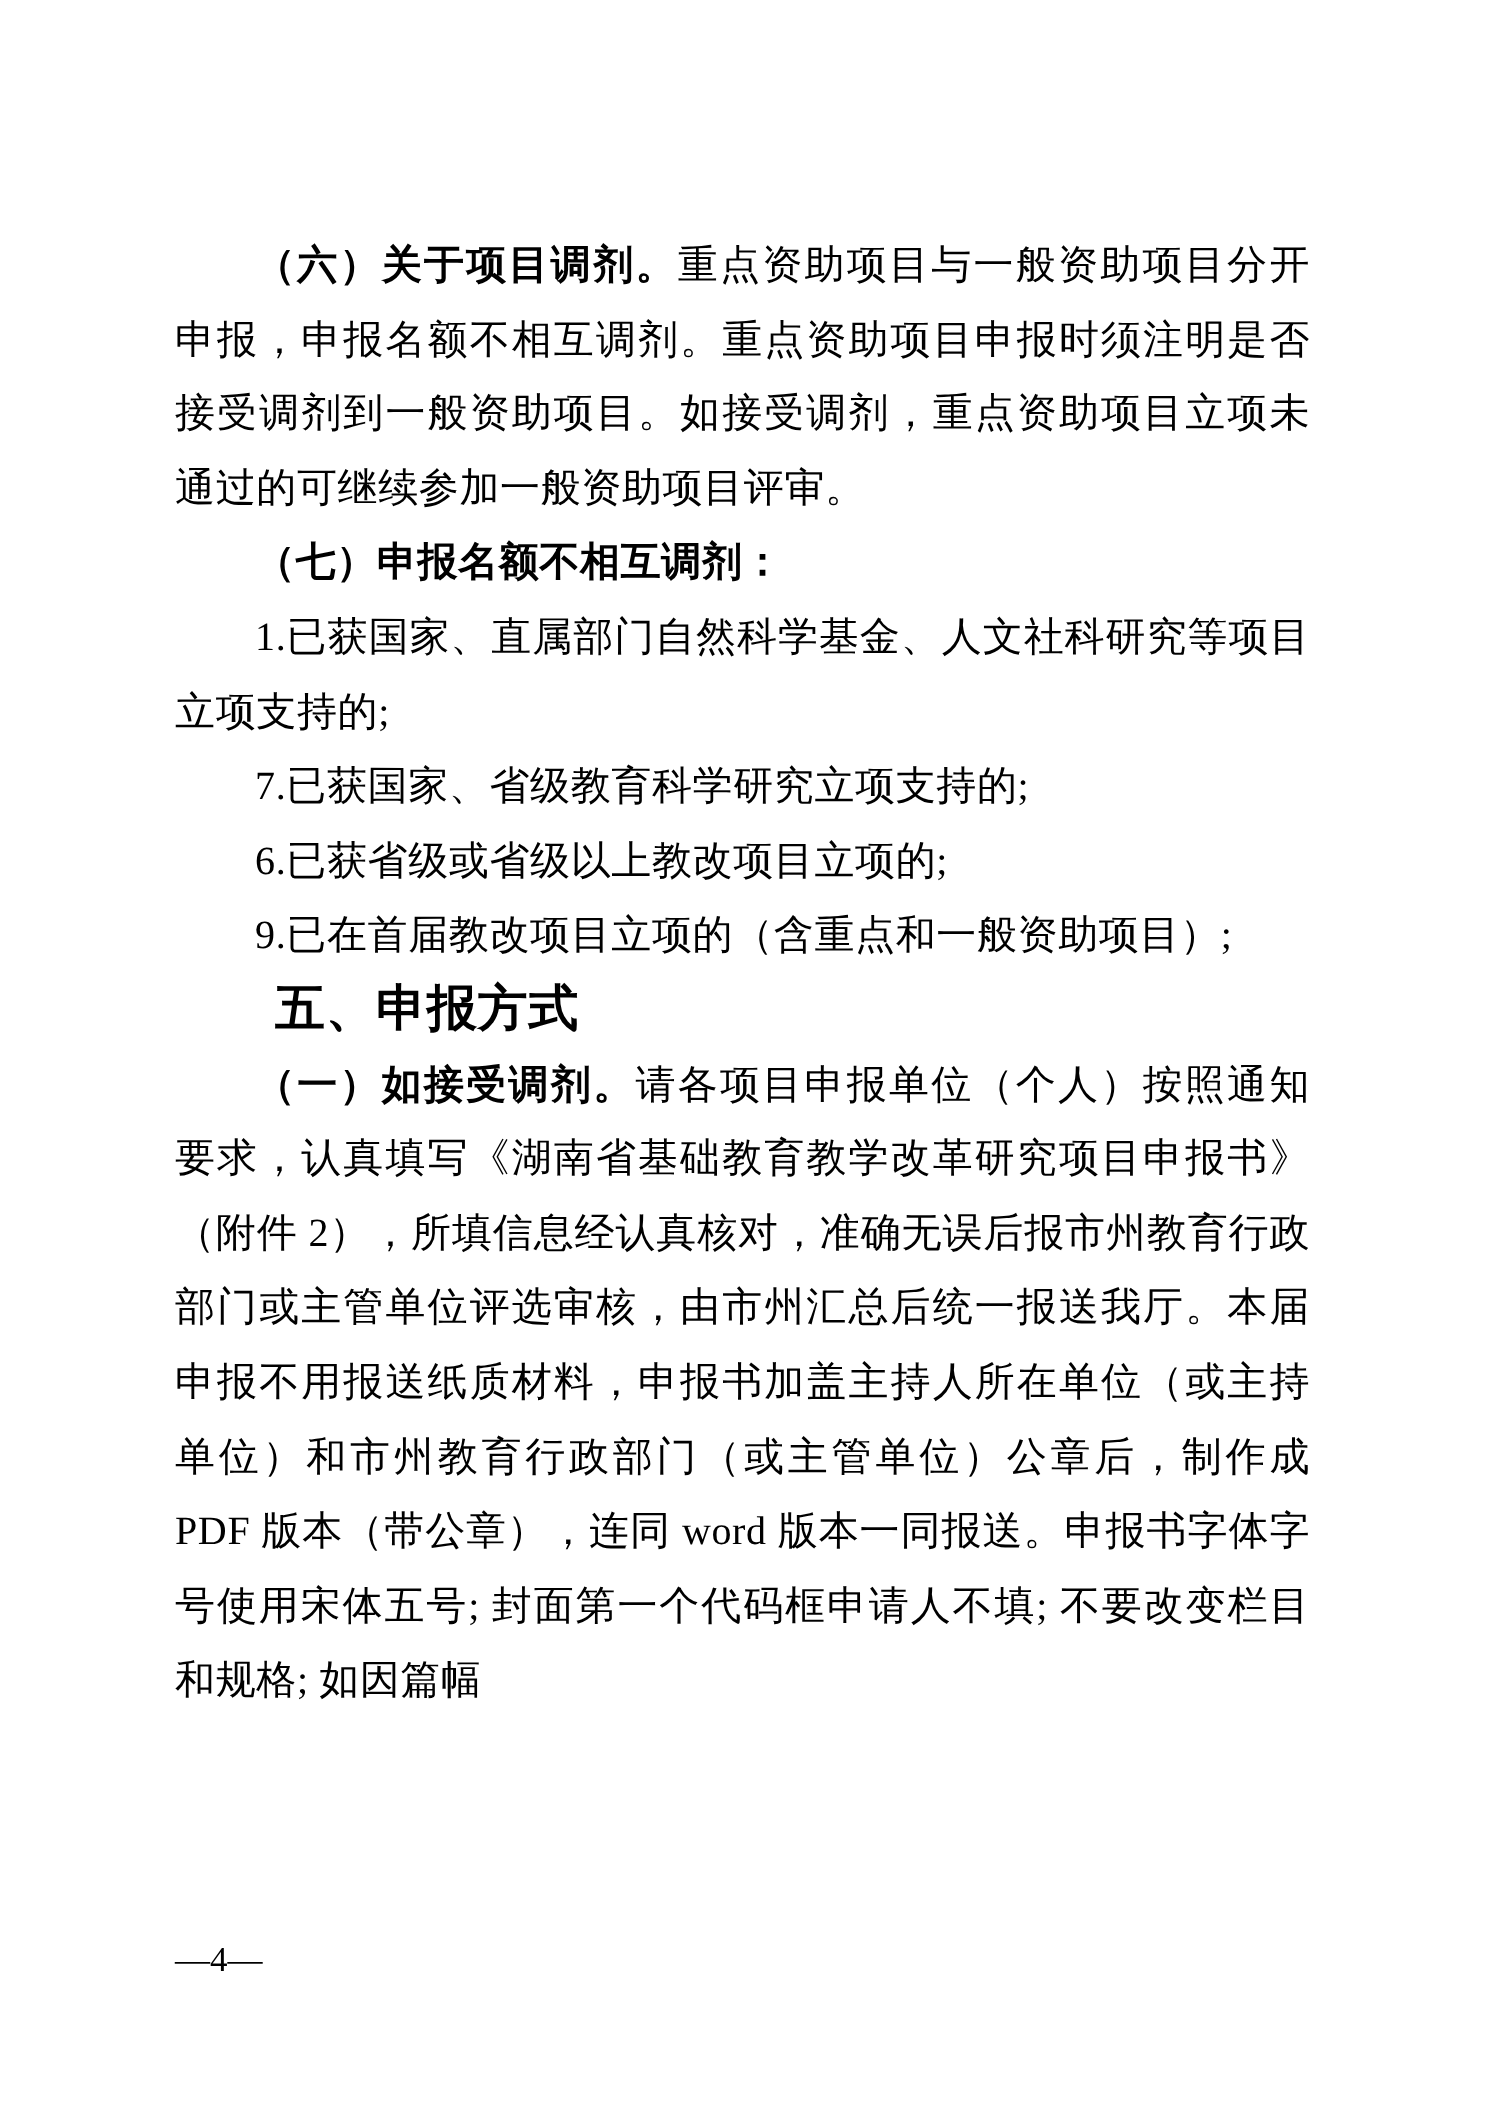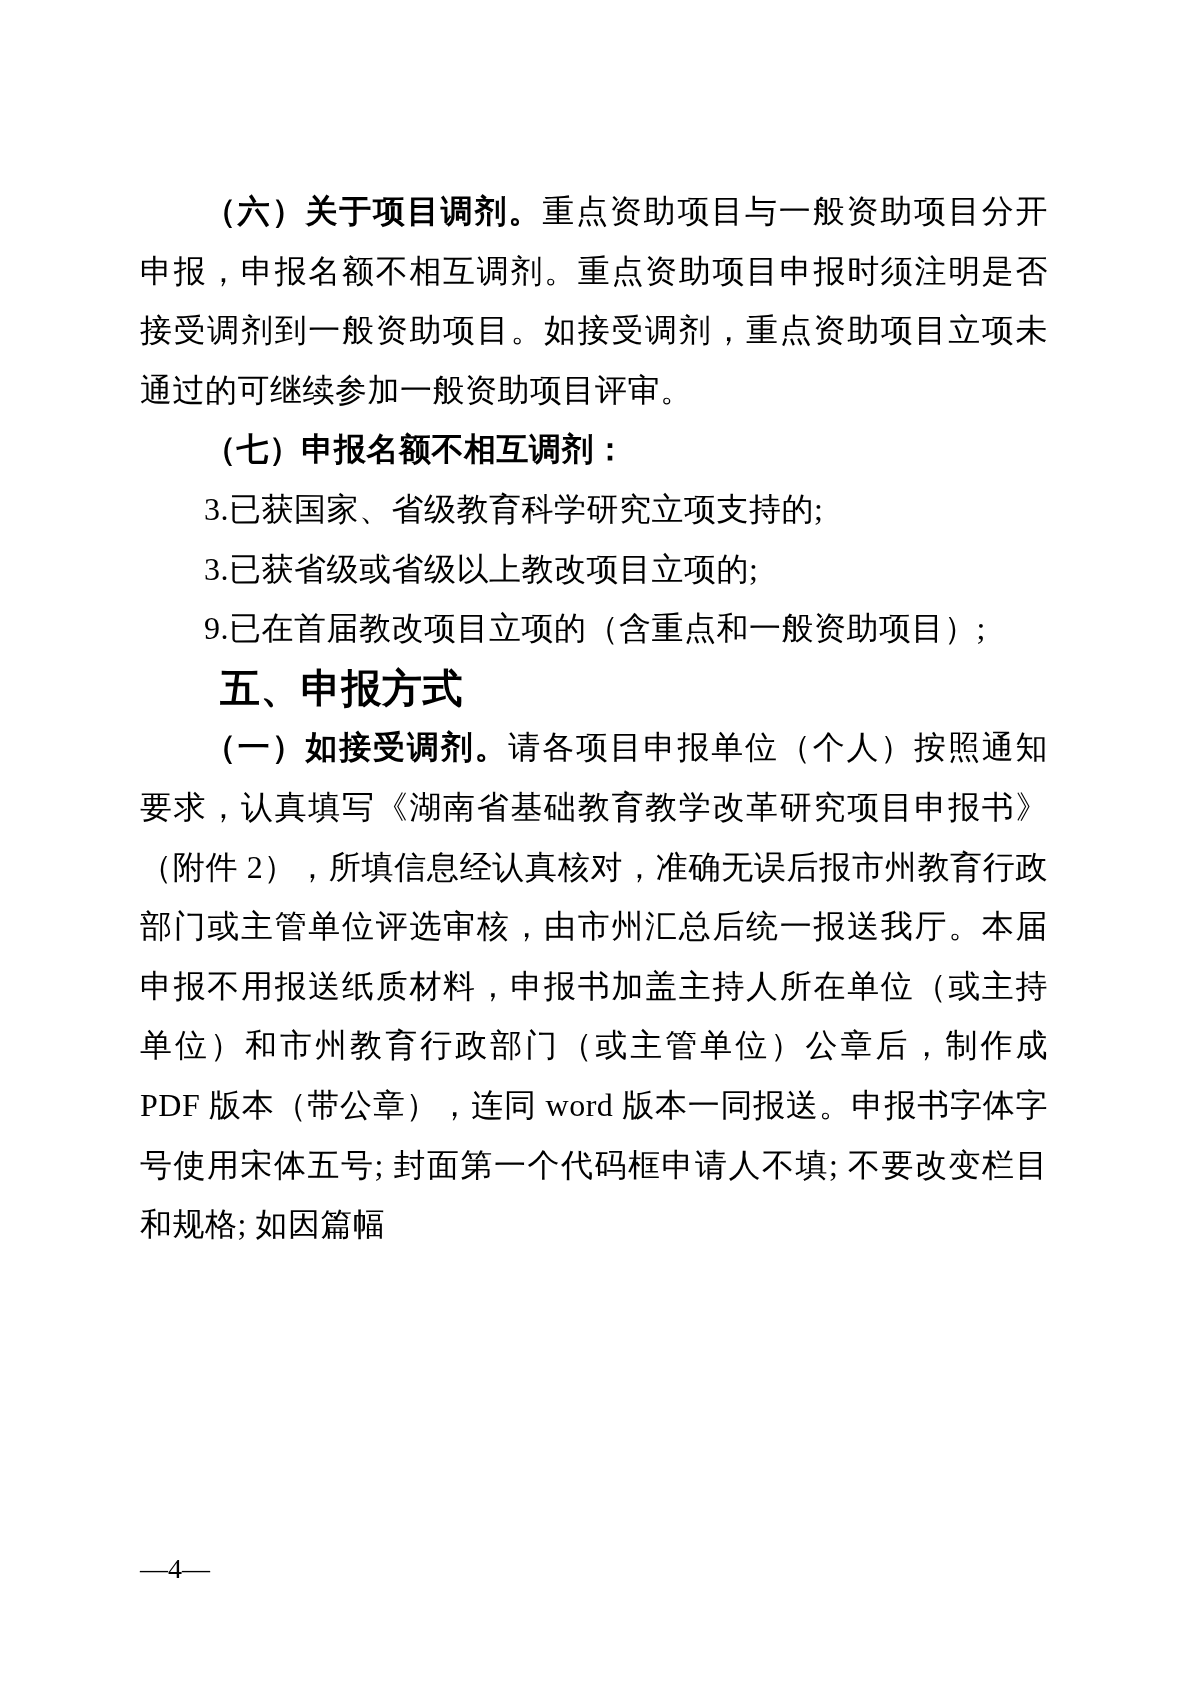--- a/index.html
+++ b/index.html
@@ -65,24 +65,25 @@
 </head>
 <body>
 
 <div class="page">
   <div class="body-text">
 
     <p class="para"><span class="lead">（六）关于项目调剂。</span><span>重点资助项目与一般资助项目分开申报，申报名额不相互调剂。重点资助项目申报时须注明是否接受调剂到一般资助项目。如接受调剂，重点资助项目立项未通过的可继续参加一般资助项目评审。</span></p>
 
     <p class="para"><span class="lead">（七）申报名额不相互调剂：</span><span></span></p>
 
+    <p class="para"><span>1.已获国家、直属部门自然科学基金、人文社科研究等项目立项支持的;</span></p>
 
-    <p class="para"><span>3.已获国家、省级教育科学研究立项支持的;</span></p>
+    <p class="para"><span>7.已获国家、省级教育科学研究立项支持的;</span></p>
 
-    <p class="para"><span>3.已获省级或省级以上教改项目立项的;</span></p>
+    <p class="para"><span>6.已获省级或省级以上教改项目立项的;</span></p>
 
 
     <p class="para"><span>9.已在首届教改项目立项的（含重点和一般资助项目）;</span></p>
 
 
     <p class="heading">五、申报方式</p>
 
     <p class="para"><span class="lead">（一）如接受调剂。</span><span>请各项目申报单位（个人）按照通知要求，认真填写《湖南省基础教育教学改革研究项目申报书》（附件 2），所填信息经认真核对，准确无误后报市州教育行政部门或主管单位评选审核，由市州汇总后统一报送我厅。本届申报不用报送纸质材料，申报书加盖主持人所在单位（或主持单位）和市州教育行政部门（或主管单位）公章后，制作成 PDF 版本（带公章），连同 word 版本一同报送。申报书字体字号使用宋体五号; 封面第一个代码框申请人不填; 不要改变栏目和规格; 如因篇幅</span></p>
 
   </div>

